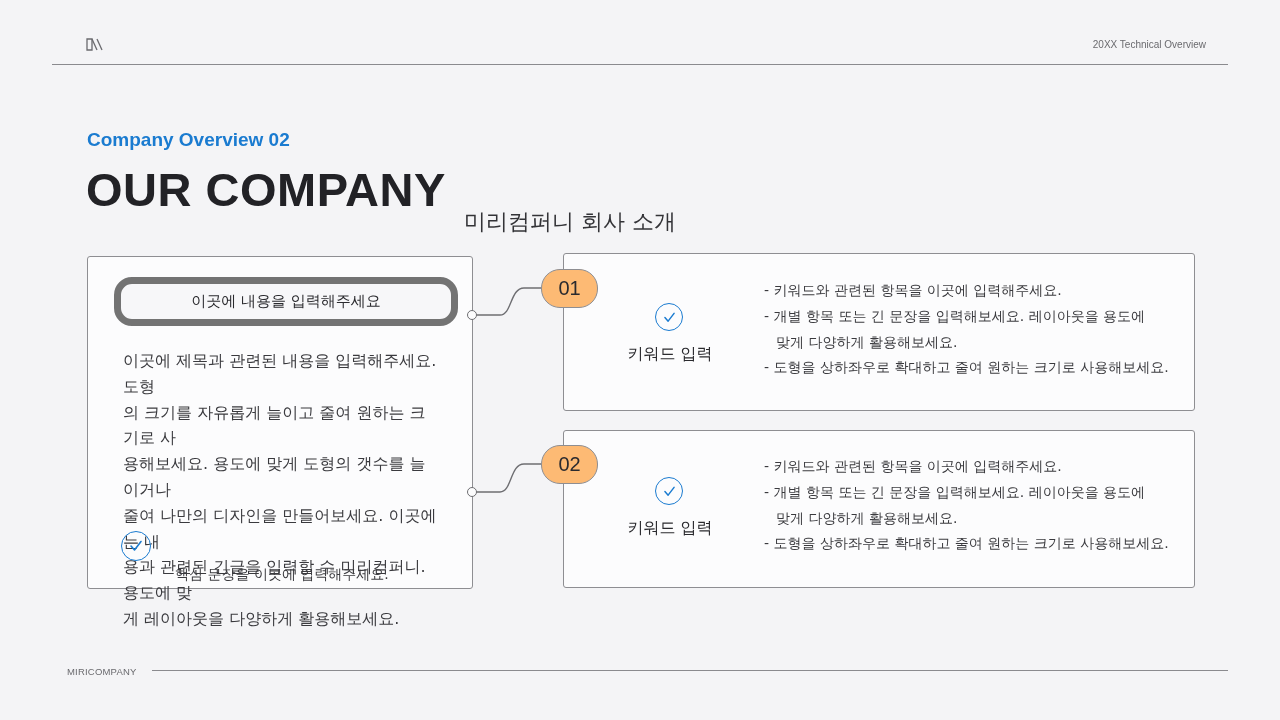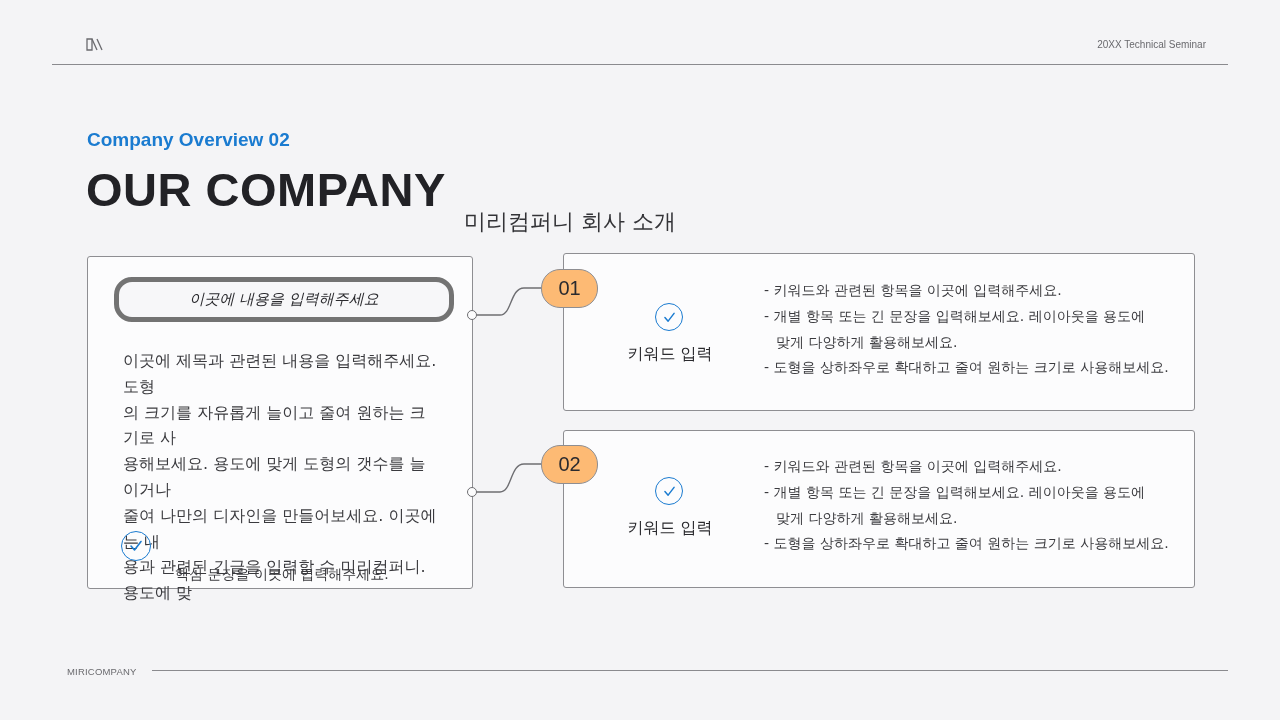--- a/index.html
+++ b/index.html
@@ -13,23 +13,23 @@
   .logo { left:86px; top:38px; width:18px; height:13px; }
   .topright { right:74px; top:39px; font-size:10px; color:#6a6a6e; }
   .kicker { left:87px; top:129px; font-size:19px; font-weight:bold; color:#1a7bd0; }
   .title { left:86px; top:162px; font-size:47px; font-weight:bold; color:#222226; letter-spacing:0.5px; }
   .subtitle { left:464px; top:188px; font-size:22px; color:#333337; font-family:"DejaVu Sans",sans-serif;margin-top:19px; }
 
   .card { position:absolute; background:#fcfcfd; border:1px solid #8e8e92; border-radius:3px; }
   .left-card { left:87px; top:256px; width:384px; height:331px; }
   .pill {
     position:absolute; left:26px; top:20px; width:330px; height:35px;
-    border:5px solid #737373; border-radius:18px; background:#f7f7f9;
+    border:7px solid #737373; border-radius:18px; background:#f7f7f9;
     display:flex; align-items:center; justify-content:center;
-    font-size:15px; color:#2a2a2e; font-family:"DejaVu Sans",sans-serif;font-style:italic;
+    font-size:15px; color:#2a2a2e; font-family:"DejaVu Sans",sans-serif;
   }
   .body-text {
     position:absolute; left:35px; top:91px; width:318px;
     font-size:16px; line-height:25.8px; color:#3a3a3e;
     font-family:"DejaVu Sans",sans-serif;
   }
   .check-circle {
     position:absolute; width:28px; height:28px; border:1.6px solid #1a7bd0; border-radius:50%;
     box-sizing:border-box; display:flex; align-items:center; justify-content:center;
   }
@@ -52,40 +52,41 @@
   svg.connectors { position:absolute; left:0; top:0; pointer-events:none; }
 </style>
 </head>
 <body>
 
 <svg class="abs logo" viewBox="0 0 18 13">
   <path d="M1 1 L1 12 L6 12 L6 1 Z" fill="none" stroke="#6a6a6e" stroke-width="1.3"></path>
   <path d="M6 1 L11 12" fill="none" stroke="#6a6a6e" stroke-width="1.3"></path>
   <path d="M11 1 L16 12" fill="none" stroke="#6a6a6e" stroke-width="1.3"></path>
 </svg>
-<div class="abs topright">20XX Technical Seminar</div>
+<div class="abs topright">20XX Technical Overview</div>
 <div class="hline" style="left:52px; top:64px; width:1176px;"></div>
 
 <div class="abs kicker">Company Overview 02</div>
 <div class="abs title">OUR COMPANY</div>
 <div class="abs subtitle">미리컴퍼니 회사 소개</div>
 
 <svg class="connectors" width="1280" height="720">
   <path d="M472 315 L500 315 C512 315 510 288 524 288 L541 288" fill="none" stroke="#6e6e72" stroke-width="1.4"></path>
   <path d="M472 492 L500 492 C512 492 510 464 524 464 L541 464" fill="none" stroke="#6e6e72" stroke-width="1.4"></path>
 </svg>
 
 <div class="card left-card">
   <div class="pill">이곳에 내용을 입력해주세요</div>
   <div class="body-text">
     <div>이곳에 제목과 관련된 내용을 입력해주세요. 도형</div>
     <div>의 크기를 자유롭게 늘이고 줄여 원하는 크기로 사</div>
     <div>용해보세요. 용도에 맞게 도형의 갯수를 늘이거나</div>
     <div>줄여 나만의 디자인을 만들어보세요. 이곳에는 내</div>
     <div>용과 관련된 긴글을 입력할 수 미리컴퍼니. 용도에 맞</div>
+    <div>게 레이아웃을 다양하게 활용해보세요.</div>
   </div>
   <div class="check-circle" style="left:33px; top:274px; width:30px; height:30px;">
     <svg width="14" height="12" viewBox="0 0 14 12">
         <path d="M2 6 L5.5 10 L12 1.5" fill="none" stroke="#1a7bd0" stroke-width="1.6" stroke-linecap="round" stroke-linejoin="round"></path>
       </svg>
   </div>
   <div class="key-sentence">핵심 문장을 이곳에 입력해주세요.</div>
 </div>
 
 <div class="abs" style="left:467px; top:310px; width:8px; height:8px; border:1.3px solid #6e6e72; border-radius:50%; background:#fcfcfd;"></div>

